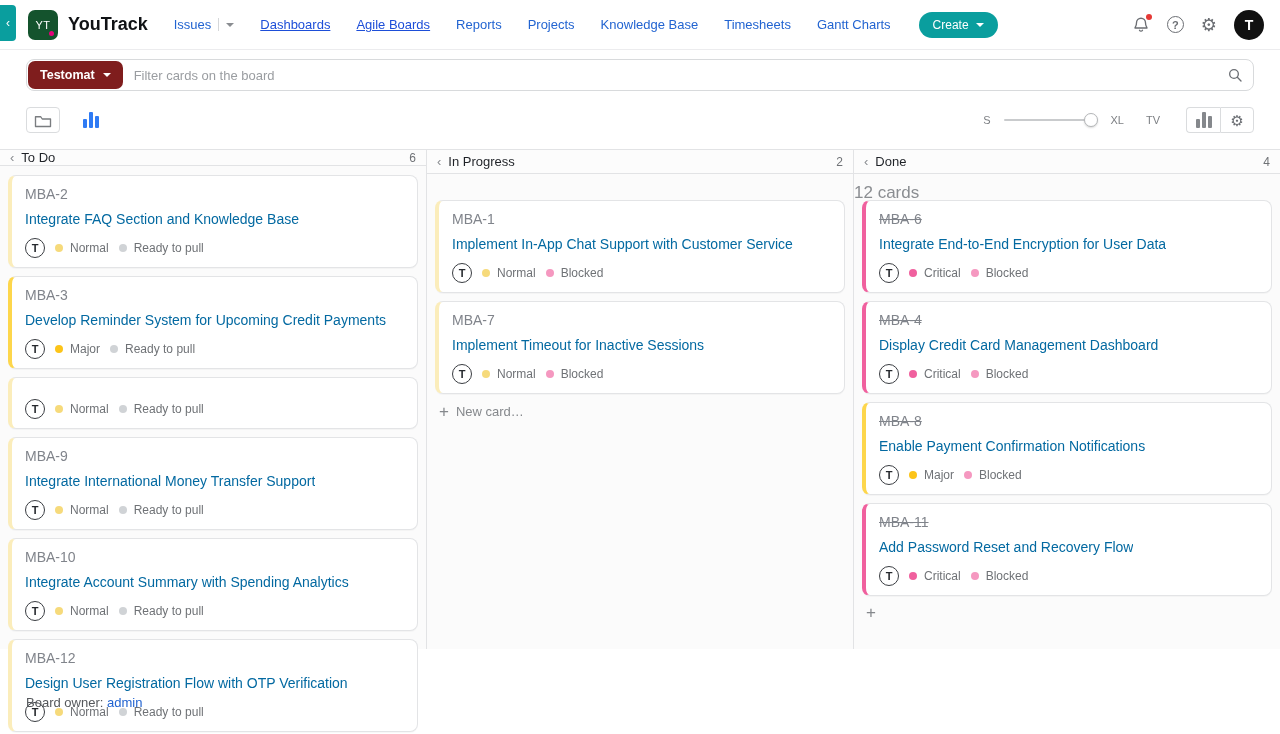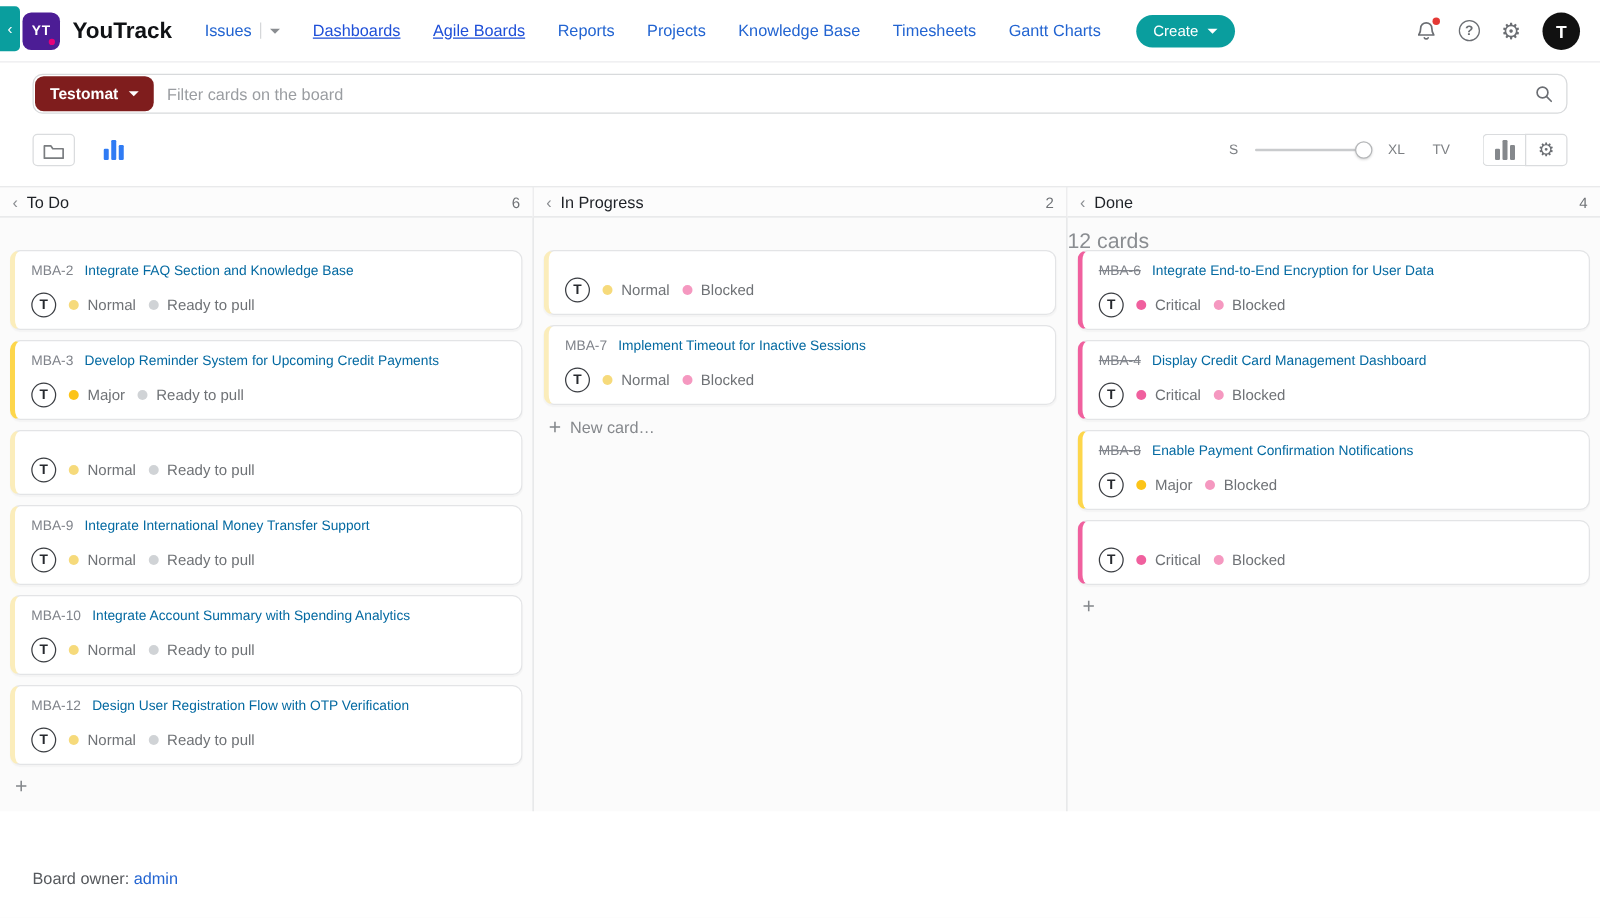--- a/index.html
+++ b/index.html
@@ -3,21 +3,21 @@
 <meta charset="utf-8">
 <style>
   * { box-sizing: border-box; margin: 0; padding: 0; }
   html,body { width:1280px; height:734px; overflow:hidden; }
   body { font-family:"Liberation Sans", sans-serif; background:#fff; color:#1f2227; position:relative; }
 
   
   .topnav { height:50px; display:flex; align-items:center; border-bottom:1px solid #ececee; position:relative; }
   .sidebar-tab { position:absolute; left:0; top:5px; width:16px; height:36px; background:#0a9e9e; border-radius:0 4px 4px 0;
                  color:#fff; font-size:12px; display:flex; align-items:center; justify-content:center; cursor:pointer; }
-  .logo { width:30px; height:30px; margin-left:18px; background:#4c1d95; border-radius:7px; color:#fff; font-weight:bold;
+  .logo { width:30px; height:30px; margin-left:28px; background:#14532d; border-radius:7px; color:#fff; font-weight:normal;
           font-size:11px; display:flex; align-items:center; justify-content:center; letter-spacing:.5px; position:relative; cursor:pointer; }
   .logo::after { content:""; position:absolute; right:4px; bottom:4px; width:5px; height:5px; border-radius:50%; background:#e6007a; }
   .brand { font-size:18px; font-weight:bold; margin-left:10px; color:#101215; }
   .nav-items { display:flex; align-items:center; margin-left:26px; gap:26px; }
   .nav-item { font-size:13px; color:#2264d1; text-decoration:none; display:flex; align-items:center; cursor:pointer; }
   .nav-item.dark { color:#1d4ed8;text-decoration:underline; }
   .nav-sep { width:1px; height:13px; background:#d5d7d9; margin:0 7px; }
   .caret { width:0; height:0; border-left:4px solid transparent; border-right:4px solid transparent; border-top:4px solid currentColor; display:inline-block; }
   .caret.small { border-top-color:#8a8d91; }
   .create-btn { margin-left:28px; background:#0a9e9e; color:#fff; border:none; border-radius:14px; height:26px;
@@ -68,21 +68,21 @@
   .col:last-child { border-right:none; }
   .col-header { height:24px; display:flex; align-items:center; gap:7px; padding:0 10px; background:#fcfcfc;
                 border-bottom:1px solid #e2e3e5; cursor:pointer; }
   .chev { color:#8a8d91; font-size:13px; line-height:1; cursor:pointer; }
   .col-name { font-size:13px; color:#1f2227; }
   .col-count { margin-left:auto; font-size:12px; color:#6f7276; }
   .col-info { height:26px; font-size:17px; color:#8a8d91; text-align:left; padding:9px 12px 0 0; }
   .col-body { padding:0 8px; display:flex; flex-direction:column; gap:8px; }
   .card { background:#fff; border:1px solid #e3e4e6; border-left:4px solid var(--stripe,#eee); border-radius:8px;
           padding:10px 12px 9px 13px; box-shadow:0 1px 1px rgba(0,0,0,.03); cursor:pointer; }
-  .card-top { display:flex; align-items:baseline; gap:9px; font-size:11px; }
+  .card-top { display:flex; align-items:baseline; gap:9px; font-size:14px;flex-direction:column; }
   .card-id { color:#80848b; white-space:nowrap; }
   .card-id.resolved { text-decoration:line-through; }
   .card-title { color:#0369a1; overflow:hidden; text-overflow:ellipsis; white-space:nowrap; }
   .card-bottom { display:flex; align-items:center; margin-top:11px; gap:7px; }
   .mini-avatar { width:20px; height:20px; border-radius:50%; border:1.6px solid #3a3d42; color:#26292e; font-size:11px;
                  font-weight:bold; display:flex; align-items:center; justify-content:center; background:#fff; cursor:pointer; }
   .dot { width:8px; height:8px; border-radius:50%; display:inline-block; flex:0 0 auto; margin-left:3px; }
   .meta { font-size:12px; color:#6f7276; }
   .add-row { display:flex; align-items:center; gap:7px; padding:10px 12px; color:#85888c; font-size:13px; cursor:pointer; }
   .add-row .plus { font-size:17px; line-height:14px; color:#85888c; }
@@ -313,20 +313,24 @@
 
   <section class="col">
     <div class="col-header">
       <span class="chev">‹</span>
       <span class="col-name">In Progress</span>
       <span class="col-count">2</span>
     </div>
     <div class="col-info"></div>
     <div class="col-body">
   <article class="card" style="--stripe: #fbedbb;">
+    <div class="card-top">
+      <span class="card-id">MBA-1</span>
+      <span class="card-title">Implement In-App Chat Support with Customer Service</span>
+    </div>
     <div class="card-bottom">
       <span class="mini-avatar">T</span>
       <span class="dot" style="background: rgb(246, 218, 123);"></span>
       <span class="meta">Normal</span>
       <span class="dot" style="background: rgb(245, 152, 192);"></span>
       <span class="meta">Blocked</span>
     </div>
   </article>
 
   <article class="card" style="--stripe: #fbedbb;">
@@ -393,20 +397,24 @@
     <div class="card-bottom">
       <span class="mini-avatar">T</span>
       <span class="dot" style="background: rgb(252, 196, 25);"></span>
       <span class="meta">Major</span>
       <span class="dot" style="background: rgb(245, 152, 192);"></span>
       <span class="meta">Blocked</span>
     </div>
   </article>
 
   <article class="card" style="--stripe: #f0609e;">
+    <div class="card-top">
+      <span class="card-id resolved">MBA-11</span>
+      <span class="card-title">Add Password Reset and Recovery Flow</span>
+    </div>
     <div class="card-bottom">
       <span class="mini-avatar">T</span>
       <span class="dot" style="background: rgb(240, 96, 158);"></span>
       <span class="meta">Critical</span>
       <span class="dot" style="background: rgb(245, 152, 192);"></span>
       <span class="meta">Blocked</span>
     </div>
   </article>
 </div>
     <div class="add-row">

